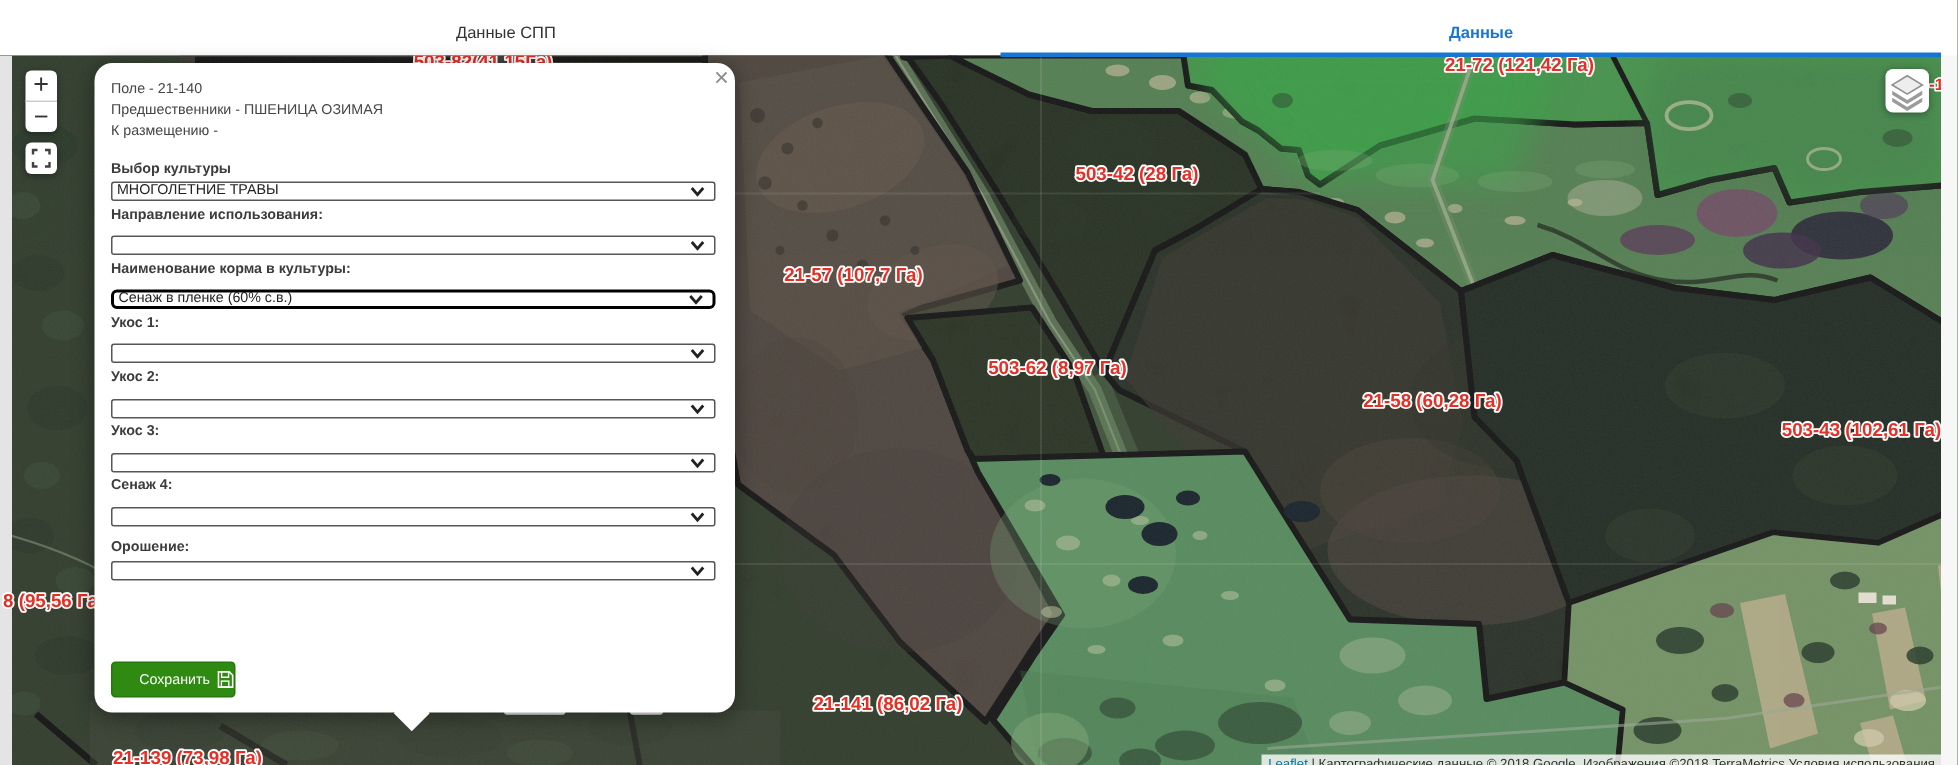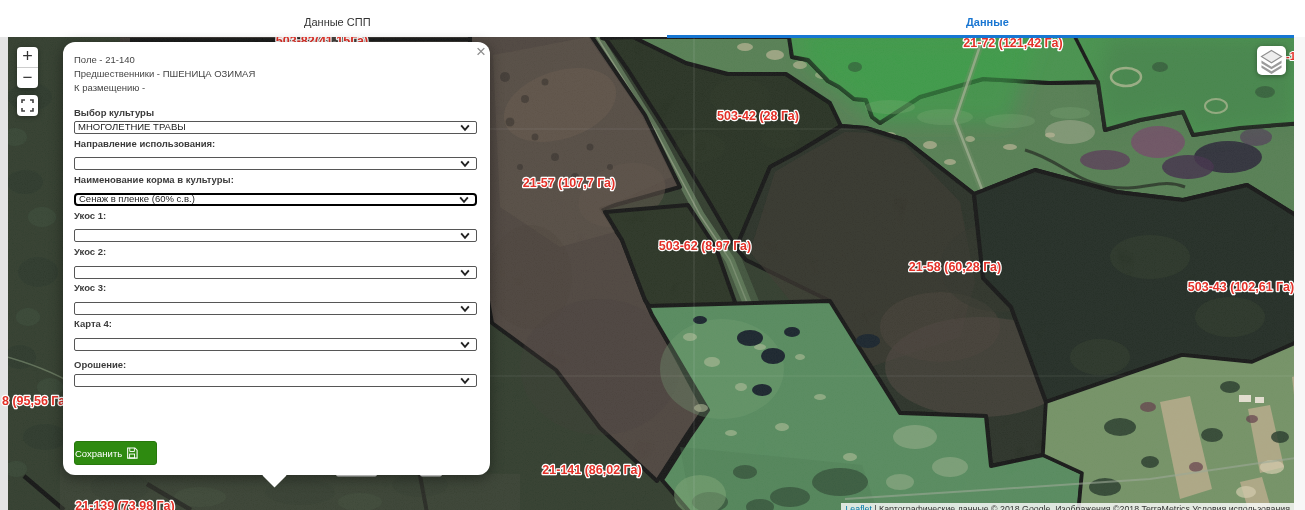--- a/index.html
+++ b/index.html
@@ -12,21 +12,21 @@
 .popup{position:absolute;left:63px;top:42px;width:427px;height:433px;background:#fff;border-radius:12px;box-shadow:0 3px 14px rgba(0,0,0,.4);z-index:20;box-sizing:border-box}
 .tip{position:absolute;left:266px;top:467px;width:17px;height:17px;background:#fff;transform:rotate(45deg);z-index:21}
 .x{position:absolute;right:4px;top:1px;font-size:17px;color:#8d8d8d;line-height:17px;font-weight:400}
 .pc{position:absolute;left:0;top:0;width:427px;height:382px;font-size:9.5px;color:#454545}
 .info{position:absolute;left:11px;top:11px;line-height:14.2px}
 .lb{position:absolute;left:11px;font-weight:bold;font-size:9.5px;line-height:11px;color:#3c3c3c}
 .sel{position:absolute;left:11px;width:403px;height:13px;border:1px solid #565656;border-radius:2px;background:#fff;box-sizing:border-box;font-size:9.5px;line-height:10.5px;padding:0 0 0 3px;color:#222}
 .sel svg{position:absolute;right:6px;top:2px}
 .foc{border:2px solid #000000;border-radius:4px;line-height:8.5px;padding-left:3px}
 .foc svg{top:1px}
-.save{position:absolute;left:11px;top:399px;width:83px;height:24px;background:#2e8a10;border:1px solid #27780c;border-radius:3px;color:#fff;font-size:9.5px;display:flex;align-items:center;justify-content:flex-start;gap:4px;box-sizing:border-box}
+.save{position:absolute;left:11px;top:399px;width:83px;height:24px;background:#2e8a10;border:1px solid #27780c;border-radius:3px;color:#fff;font-size:9.5px;display:flex;align-items:center;justify-content:flex-end;gap:4px;box-sizing:border-box}
 .lctl{position:absolute;background:#fff;box-shadow:0 1px 5px rgba(0,0,0,.35)}
 .zoomctl{left:17px;top:10px;width:21px;height:41px;border-radius:4px;text-align:center}
 .zbtn{height:20px;line-height:19px;font-size:18px;font-weight:normal;color:#333}
 .zsep{border-top:1px solid #ccc}
 .fsctl{left:17px;top:58px;width:21px;height:21px;border-radius:4px}
 .layersctl{left:1257px;top:9px;width:29px;height:29px;border-radius:5px}
 .attrib{position:absolute;right:0;top:466px;height:14px;background:rgba(255,255,255,.8);font-size:8.8px;line-height:12px;color:#333;padding:0 4px;white-space:nowrap}
 .attrib a{color:#0078A8;text-decoration:none}
 </style>
 </head>
@@ -396,21 +396,21 @@
 <div class="sel" style="top:223.5px">&nbsp;<svg width="10" height="8" viewBox="0 0 11 9">
           <path d="M1.2 1.5 L5.5 6.5 L9.8 1.5" fill="none" stroke="#222" stroke-width="2.1"></path>
         </svg></div>
 
 <span class="lb" style="top:240px">Укос 3:</span>
 
 <div class="sel" style="top:260px">&nbsp;<svg width="10" height="8" viewBox="0 0 11 9">
           <path d="M1.2 1.5 L5.5 6.5 L9.8 1.5" fill="none" stroke="#222" stroke-width="2.1"></path>
         </svg></div>
 
-<span class="lb" style="top:275.5px">Карта 4:</span>
+<span class="lb" style="top:275.5px">Сенаж 4:</span>
 
 <div class="sel" style="top:296px">&nbsp;<svg width="10" height="8" viewBox="0 0 11 9">
           <path d="M1.2 1.5 L5.5 6.5 L9.8 1.5" fill="none" stroke="#222" stroke-width="2.1"></path>
         </svg></div>
 
 <span class="lb" style="top:317px">Орошение:</span>
 
 <div class="sel" style="top:332px">&nbsp;<svg width="10" height="8" viewBox="0 0 11 9">
           <path d="M1.2 1.5 L5.5 6.5 L9.8 1.5" fill="none" stroke="#222" stroke-width="2.1"></path>
         </svg></div>

